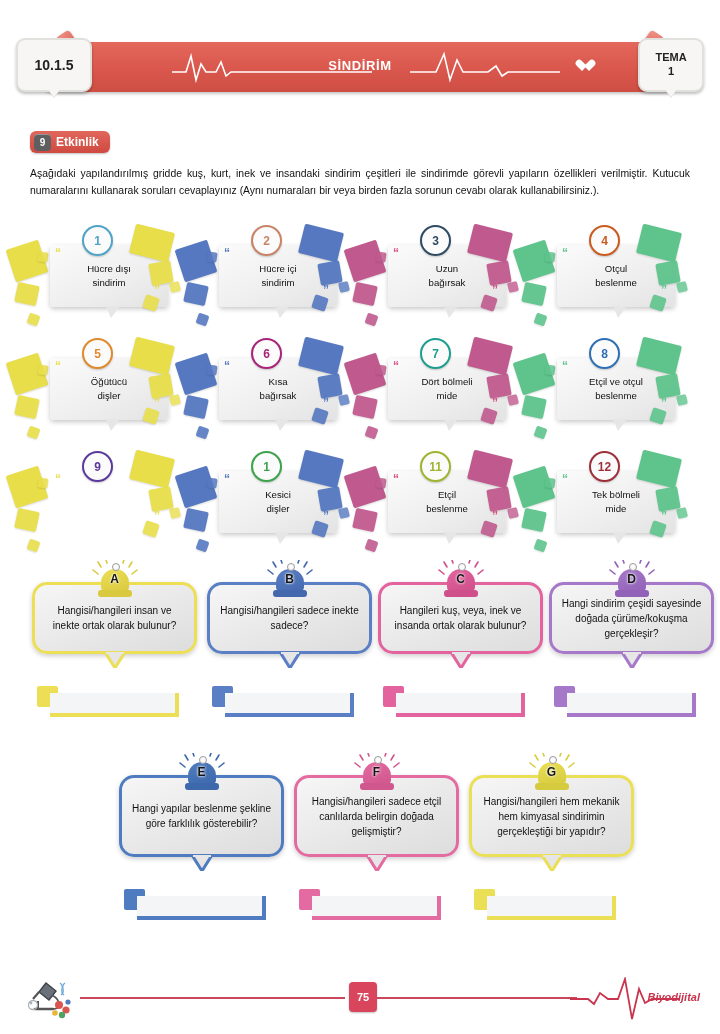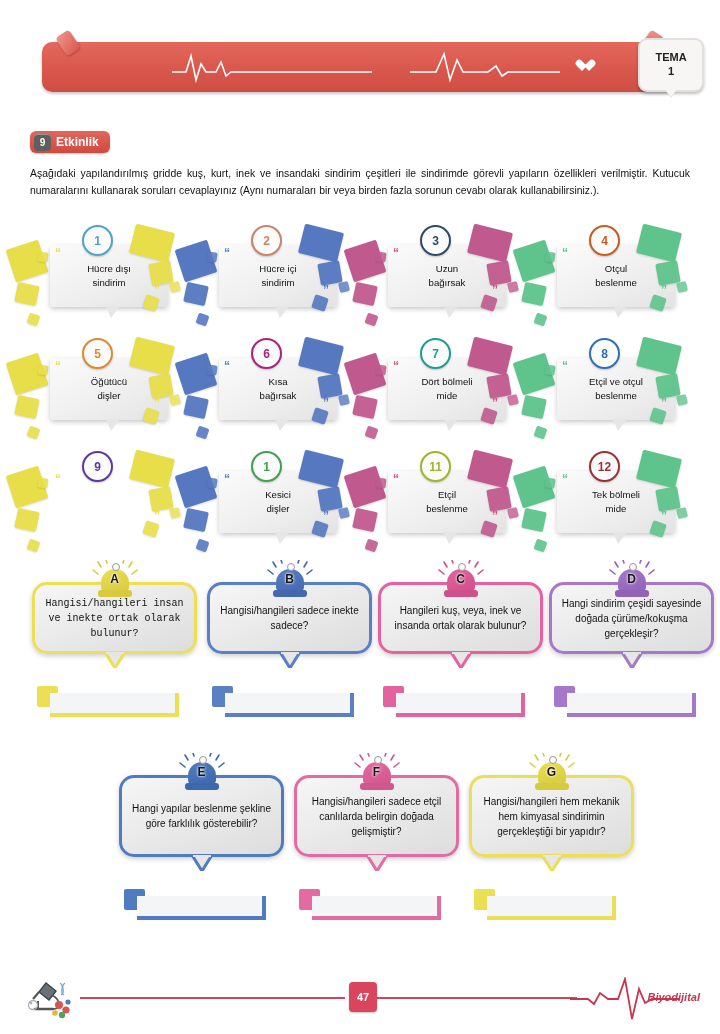--- a/index.html
+++ b/index.html
@@ -170,32 +170,36 @@
     position:absolute;right:20px;top:16px;color:#c9344e;
     font-size:11px;font-weight:bold;font-style:italic;
   }
   .micro{position:absolute;left:22px;top:0px;width:62px;height:48px;}
 </style>
 </head>
 <body>
 
 <div class="header">
   <div class="header-bar">
+    <div class="header-title">SİNDİRİM</div>
     <svg class="ecg-left" viewBox="0 0 260 34" preserveAspectRatio="none">
       <path d="M0 22 L14 22 L19 6 L24 30 L29 14 L34 22 L44 22 L49 12 L54 26 L59 22 L200 22" fill="none" stroke="#ffffff" stroke-width="1.6"></path>
     </svg>
     <svg class="ecg-right" viewBox="0 0 150 34" preserveAspectRatio="none">
       <path d="M0 22 L18 22 L26 22 L34 4 L40 30 L47 10 L53 22 L78 22 L86 16 L92 26 L98 22 L150 22" fill="none" stroke="#ffffff" stroke-width="1.6"></path>
     </svg>
     <div class="heart"></div>
   </div>
 
   <div class="pin pin-l"></div>
   <div class="pin pin-r"></div>
 
+  <div class="tab tab-left">
+    <span>10.1.5</span>
+  </div>
   <div class="tab tab-right">
     <span>TEMA</span>
     <span>1</span>
   </div>
 </div>
 
 <div class="etkinlik">
   <div class="etkinlik-num">9</div>
   <div class="etkinlik-label">Etkinlik</div>
 </div>
@@ -411,21 +415,21 @@
             <path d="M37 7 L40 2"></path>
             <path d="M31 3 L32 0"></path>
           </g>
         </svg></div>
       <div class="bell">
         <div class="bell-body" style="background: linear-gradient(160deg, rgb(236, 223, 86) 0%, rgb(217, 201, 63) 100%);"></div>
         <div class="bell-lip" style="background: rgb(217, 201, 63);"></div>
         <div class="bell-knob"></div>
         <div class="bell-letter">A</div>
       </div>
-      <div class="bubble" style="height: 72px; border-color: rgb(236, 223, 86); font-family: Liberation Mono, monospace;">
+      <div class="bubble" style="height: 72px; border-color: rgb(236, 223, 86);">
         <div class="bubble-text">Hangisi/hangileri insan ve inekte ortak olarak bulunur?</div>
       </div>
       <div class="tail" style="top: 90px;"><svg viewBox="0 0 22 16" width="22" height="16">
           <path d="M1 0 L21 0 L11 16 Z" fill="#e6e6e6" stroke="#ecdf56" stroke-width="3"></path>
           <path d="M2 0 L20 0" stroke="#e6e6e6" stroke-width="4"></path>
         </svg></div>
       <div class="blank" style="left: 5px; top: 124px;">
         <div class="blank-sq" style="background: rgb(236, 223, 86);"></div>
         <div class="blank-line" style="--c: #ecdf56;"></div>
       </div>
@@ -634,20 +638,20 @@
     <path d="M38 8 C44 12 36 16 42 20" stroke="#6ea8d8" stroke-width="1.3" fill="none"></path>
     <path d="M43 8 C37 12 45 16 39 20" stroke="#6ea8d8" stroke-width="1.3" fill="none"></path>
     <circle cx="37" cy="30" r="4" fill="#d8564f"></circle>
     <circle cx="44" cy="35" r="3.6" fill="#d8564f"></circle>
     <circle cx="40" cy="40" r="3.2" fill="#4fa35f"></circle>
     <circle cx="33" cy="38" r="2.8" fill="#e8b53a"></circle>
     <circle cx="46" cy="27" r="2.6" fill="#4f7cc0"></circle>
   </svg>
 
   <div class="foot-line" style="width:265px;"></div>
-  <div class="pagebox">47</div>
+  <div class="pagebox">75</div>
   <div class="foot-line" style="left:377px;width:200px;"></div>
 
   <svg style="position:absolute;left:570px;top:2px;width:110px;height:44px;" viewBox="0 0 110 44" preserveAspectRatio="none">
     <path d="M0 22 L18 22 L24 27 L30 16 L38 22 L48 22 L55 2 L62 42 L69 12 L75 26 L82 22 L110 22" fill="none" stroke="#c9344e" stroke-width="1.8"></path>
   </svg>
   <div class="brand">Biyodijital</div>
 </div>
 
 </body></html>

